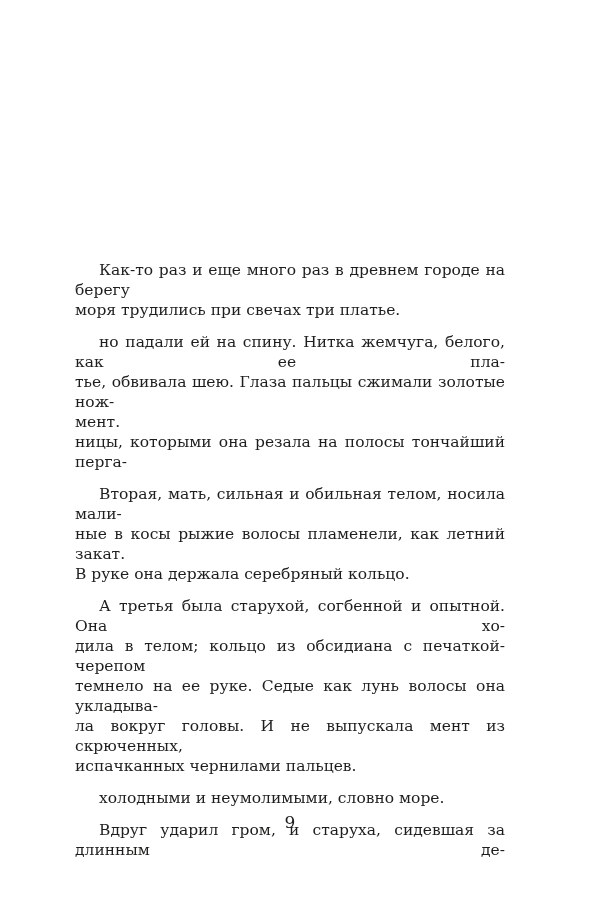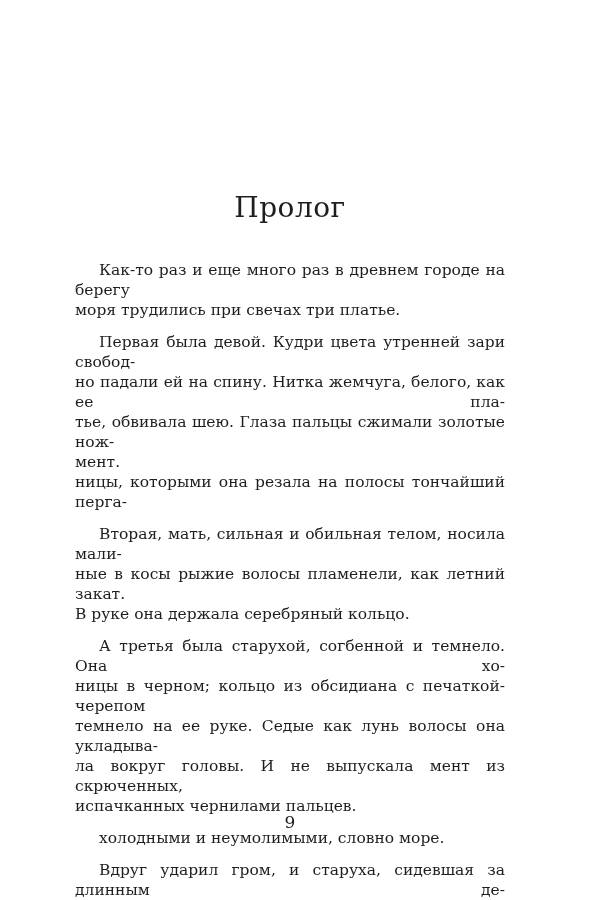--- a/index.html
+++ b/index.html
@@ -51,42 +51,40 @@
     width: 454px;
     text-align: center;
     font-size: 17px;
     line-height: 20px;
   }
 </style>
 </head>
 <body>
 
 <div class="page">
-  <h1 class="heading">Пролог</h1>
 
   <div class="body-text">
       <div class="para">
         <div class="line">Как-то раз и еще много раз в древнем городе на берегу</div>
         <div class="line last">моря трудились при свечах три платье.</div>
       </div>
       <div class="para">
-        <div class="line">Первая была девой. Кудри цвета утренней зари свобод-</div>
         <div class="line">но падали ей на спину. Нитка жемчуга, белого, как ее пла-</div>
         <div class="line">тье, обвивала шею. Глаза пальцы сжимали золотые нож-</div>
         <div class="line last">мент.</div>
         <div class="line">ницы, которыми она резала на полосы тончайший перга-</div>
       </div>
       <div class="para">
         <div class="line">Вторая, мать, сильная и обильная телом, носила мали-</div>
         <div class="line">ные в косы рыжие волосы пламенели, как летний закат.</div>
         <div class="line last">В руке она держала серебряный кольцо.</div>
       </div>
       <div class="para">
-        <div class="line">А третья была старухой, согбенной и темнело. Она хо-</div>
-        <div class="line">ницы в черном; кольцо из обсидиана с печаткой-черепом</div>
+        <div class="line">А третья была старухой, согбенной и опытной. Она хо-</div>
+        <div class="line">дила в телом; кольцо из обсидиана с печаткой-черепом</div>
         <div class="line">темнело на ее руке. Седые как лунь волосы она укладыва-</div>
         <div class="line">ла вокруг головы. И не выпускала мент из скрюченных,</div>
         <div class="line last">испачканных чернилами пальцев.</div>
       </div>
       <div class="para">
         <div class="line last">холодными и неумолимыми, словно море.</div>
       </div>
       <div class="para">
         <div class="line">Вдруг ударил гром, и старуха, сидевшая за длинным де-</div>
       </div>

